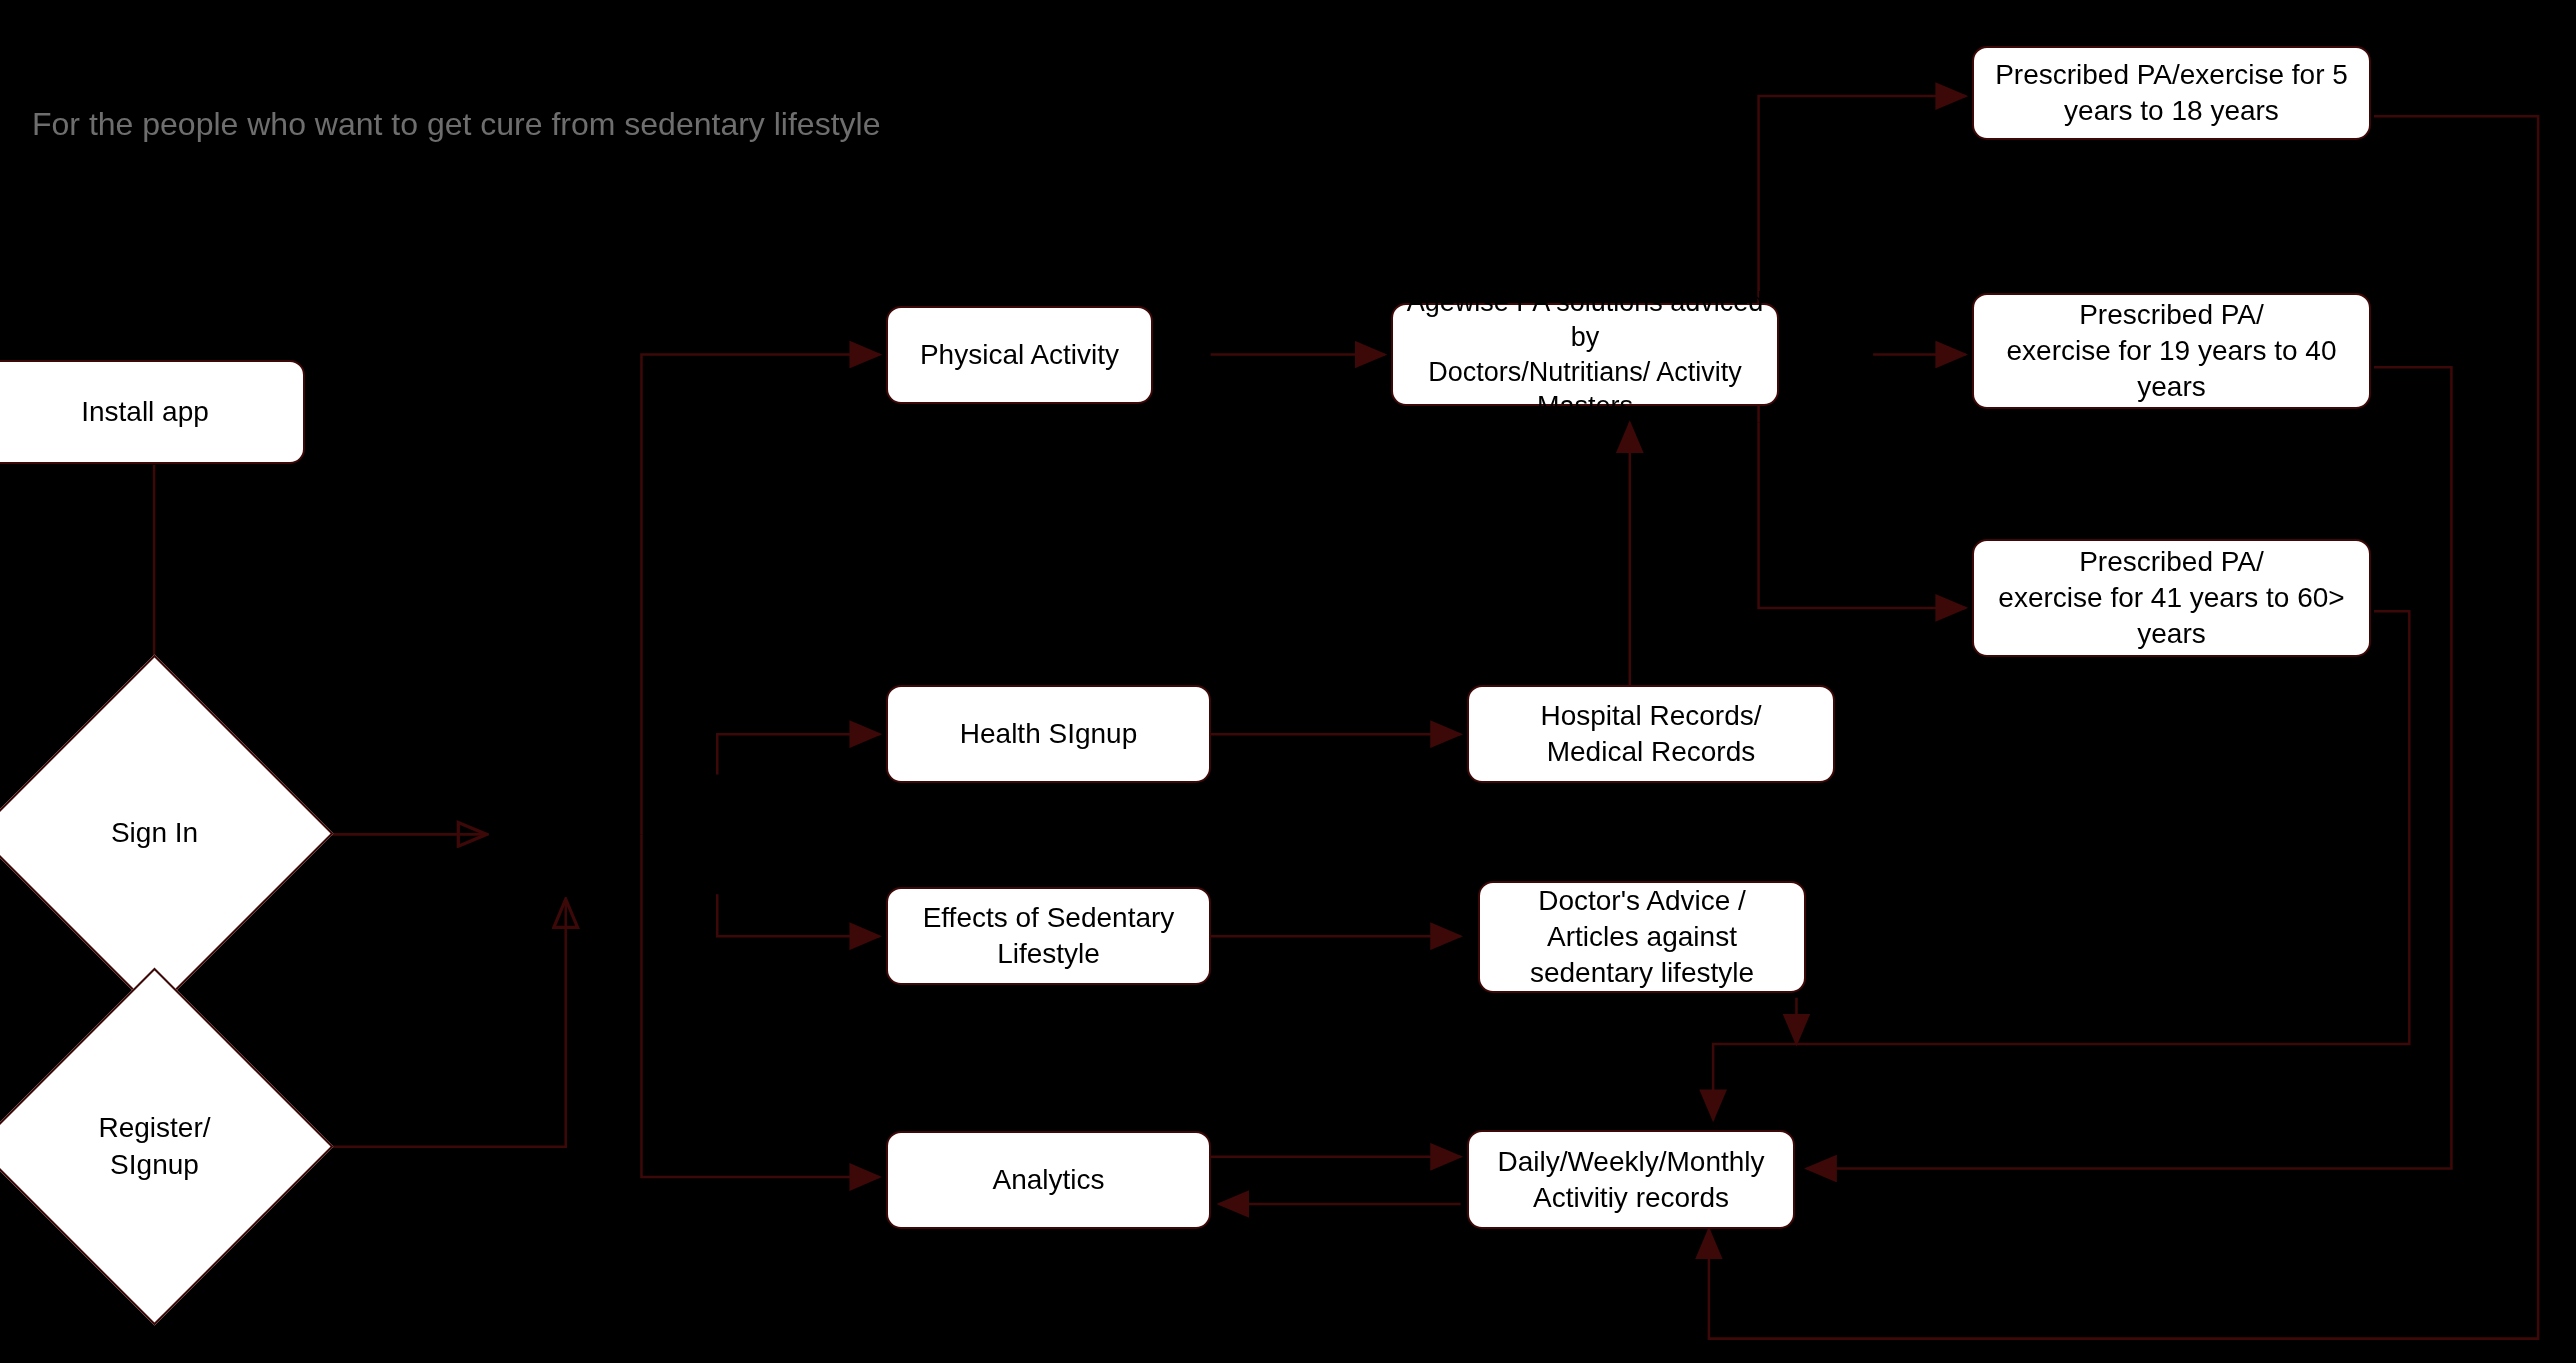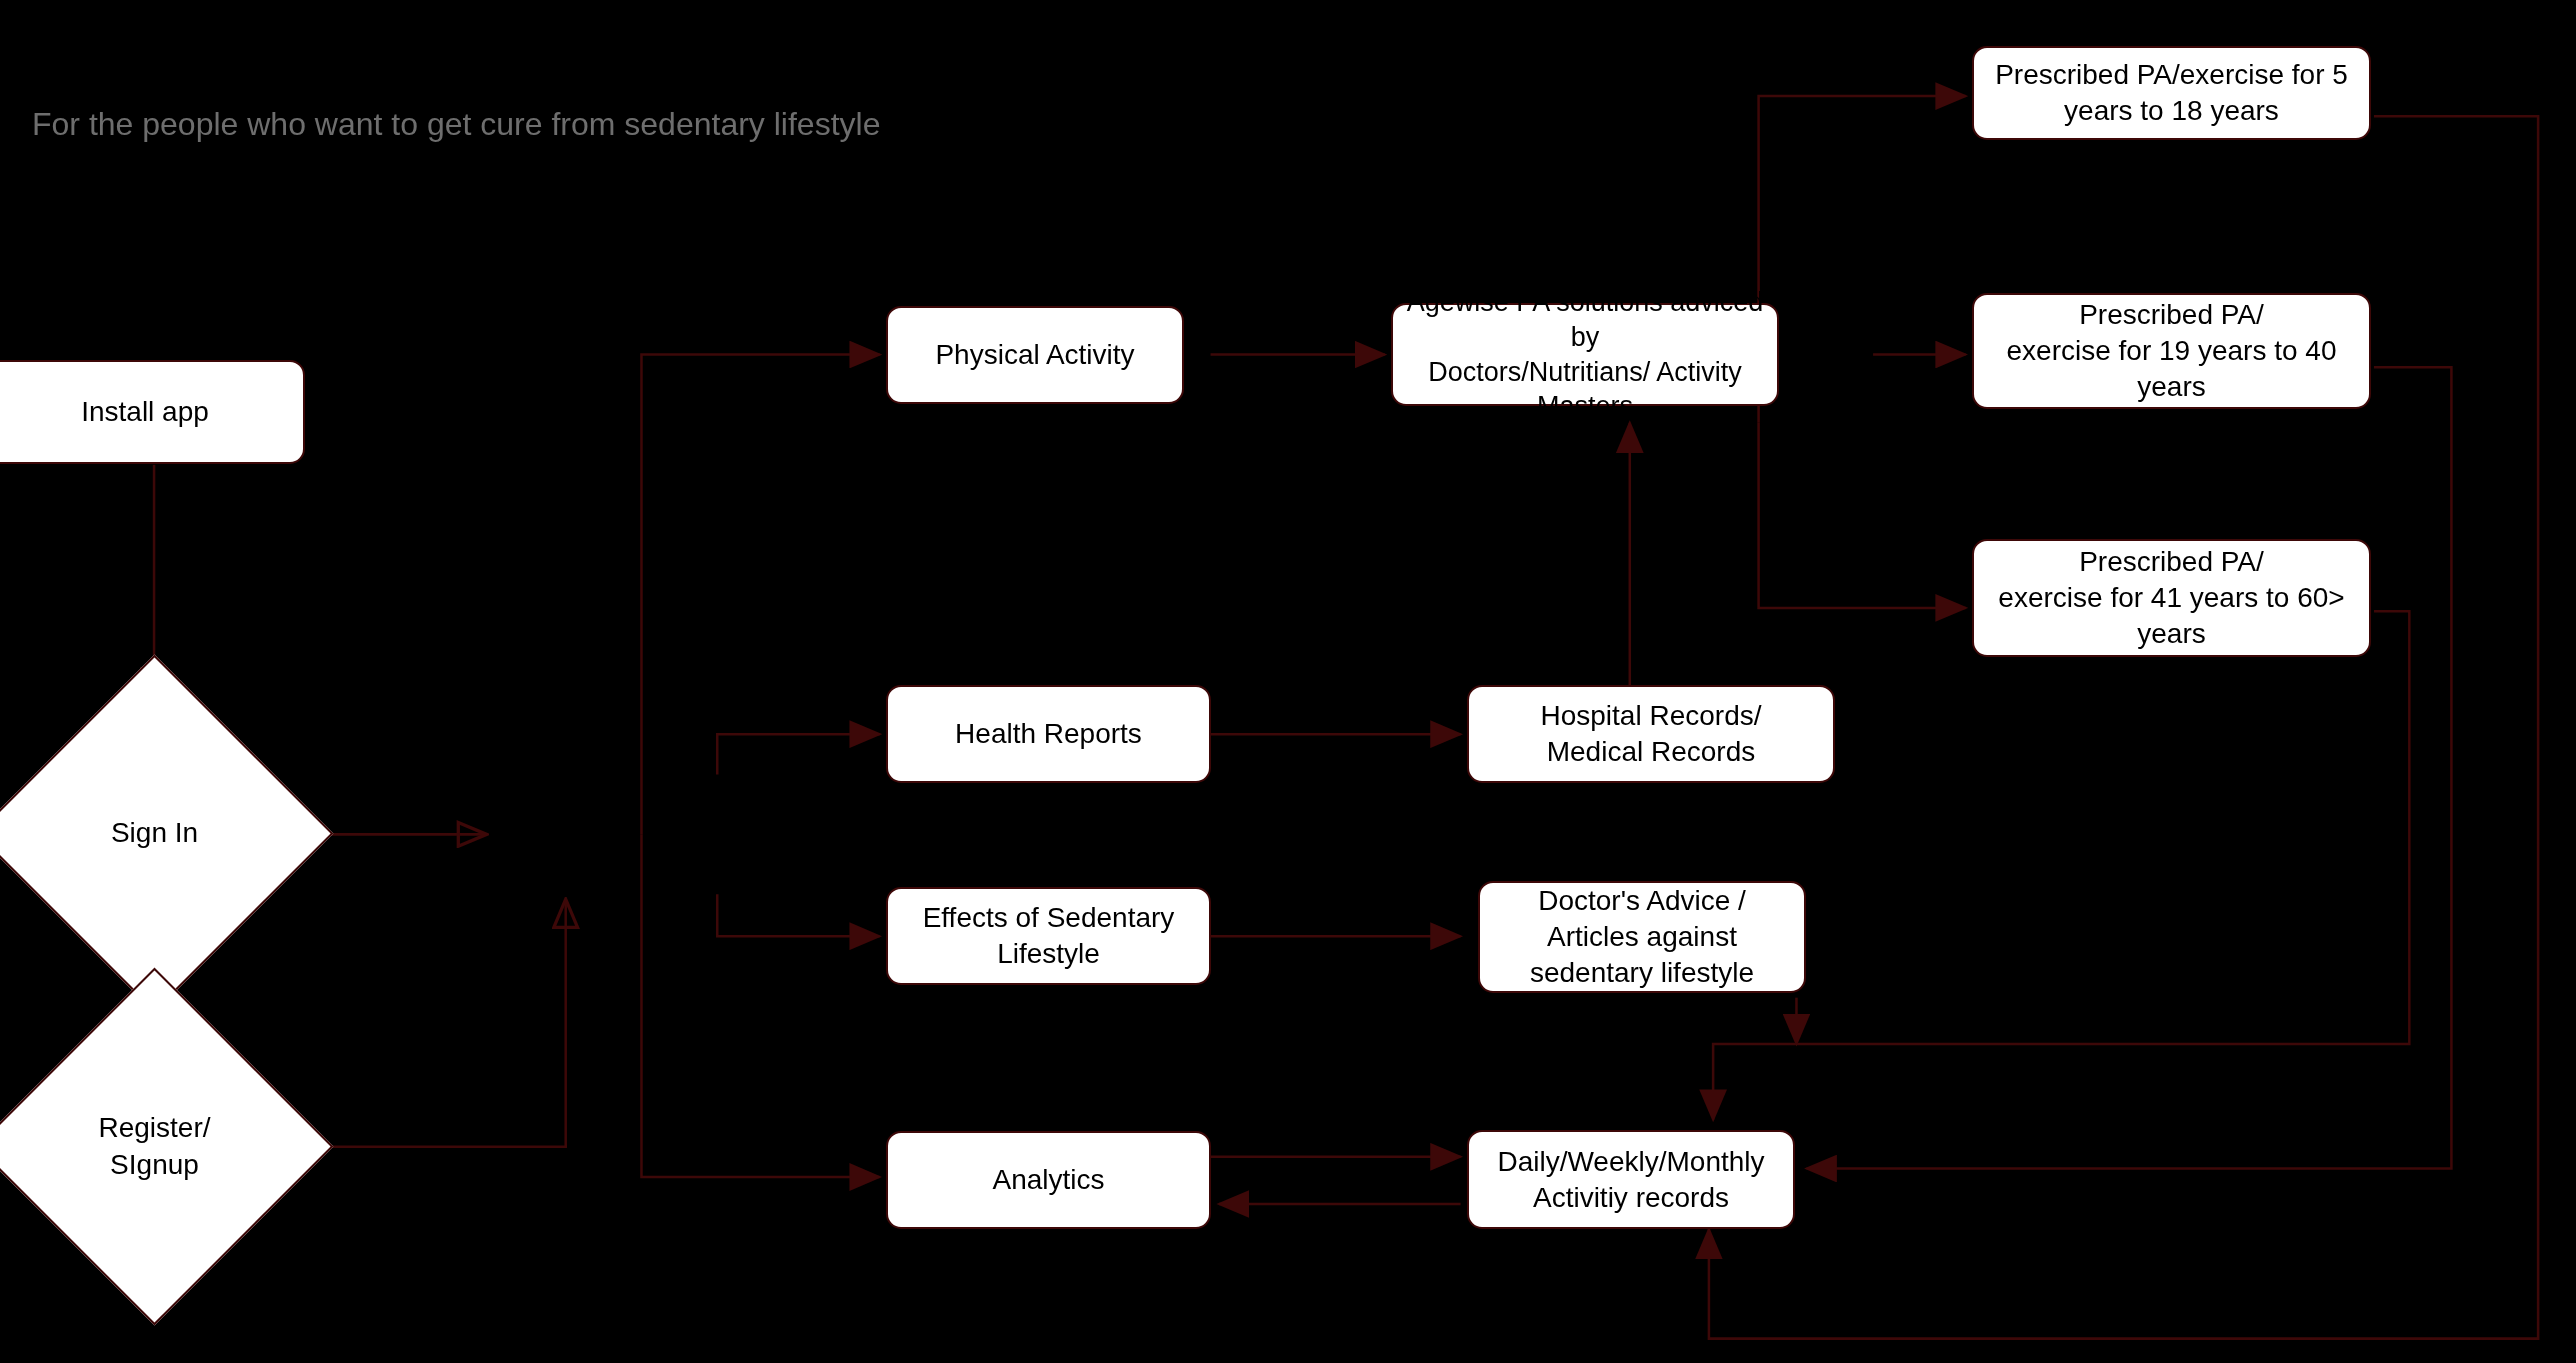--- a/index.html
+++ b/index.html
@@ -151,26 +151,26 @@
     <div class="diamond-shape"></div>
     <div class="diamond-label">Sign In</div>
   </div>
 
   <div class="diamond-wrap" style="left:28px; top:1020px; width:253px; height:253px;">
     <div class="diamond-shape"></div>
     <div class="diamond-label">Register/<br>SIgnup</div>
   </div>
 
 
-  <div class="node" style="left:886px; top:306px; width:298px; height:98px;">
+  <div class="node" style="left:886px; top:306px; width:267px; height:98px;">
     <span>Physical Activity</span>
   </div>
 
   <div class="node" style="left:886px; top:685px; width:325px; height:98px;">
-    <span>Health Reports</span>
+    <span>Health SIgnup</span>
   </div>
 
   <div class="node" style="left:886px; top:1131px; width:325px; height:98px;">
     <span>Analytics</span>
   </div>
 
   <div class="node" style="left:886px; top:887px; width:325px; height:98px;">
     <span>Effects of Sedentary<br>Lifestyle</span>
   </div>
 

